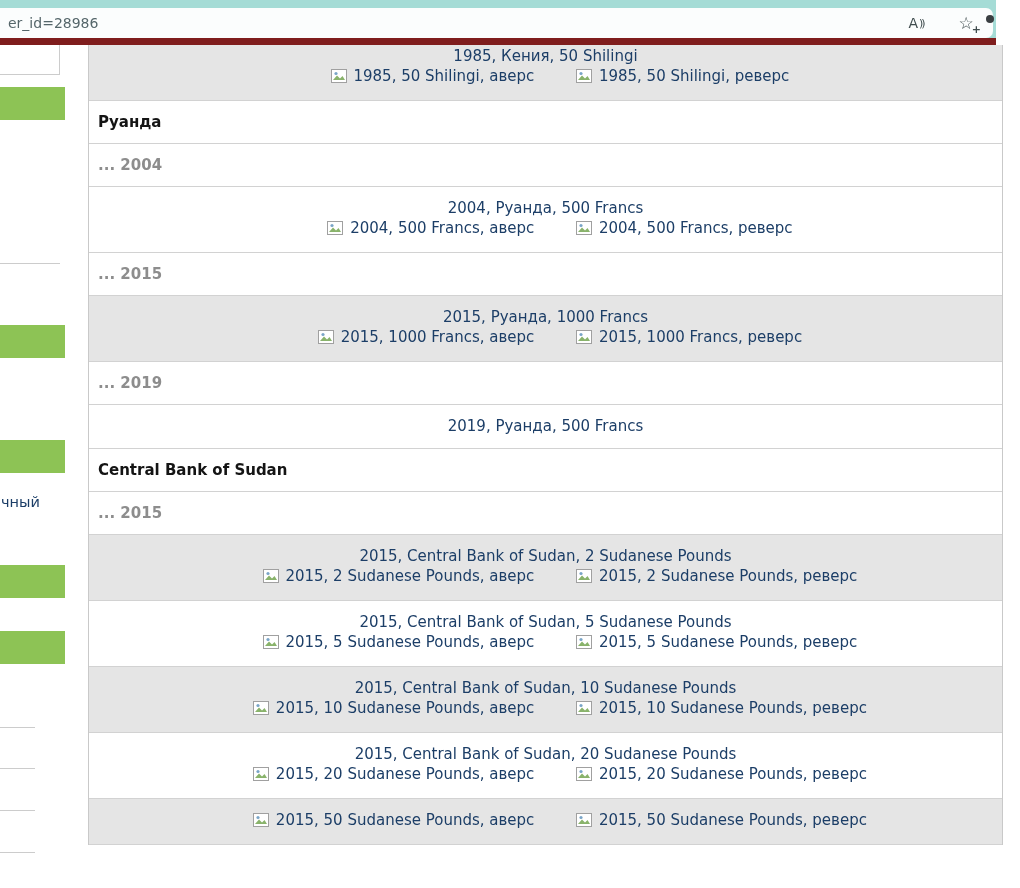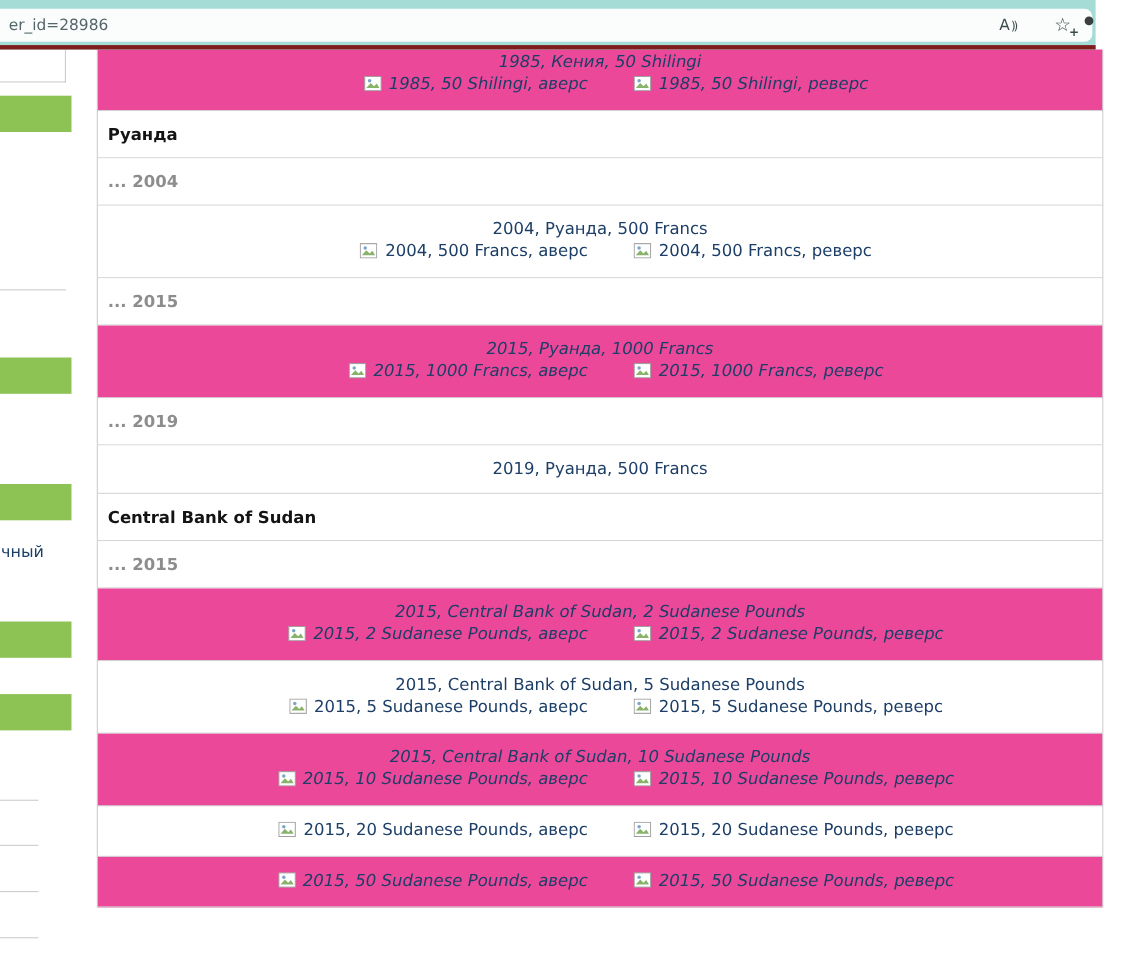--- a/index.html
+++ b/index.html
@@ -2,21 +2,21 @@
 <html><head>
 <meta charset="utf-8">
 <style>
   * { margin:0; padding:0; box-sizing:border-box; }
   html,body { width:1020px; height:888px; overflow:hidden; background:#fff;
               font-family:"DejaVu Sans", sans-serif; }
   body { position:relative; }
 
   
   .browser-bar { position:absolute; top:0; left:0; width:996px; height:45px;
-                 background:#a5dcd6; border-bottom:4px solid #7f1d1d; z-index:10; }
+                 background:#a5dcd6; border-bottom:7px solid #7f1d1d; z-index:10; }
   .address-pill { position:absolute; top:8px; left:-14px; width:1007px; height:30px;
                   background:#fbfdfd; border-radius:7px; display:flex; align-items:center; }
   .url-text { margin-left:22px; font-size:14px; color:#55666a; white-space:nowrap; }
   .pill-icons { position:absolute; right:15px; top:0; height:30px;
                 display:flex; align-items:center; gap:26px; }
   .icon-btn { width:24px; height:24px; display:flex; align-items:center; justify-content:center;
               color:#3f4c4e; cursor:pointer; position:relative; }
   .readaloud-a { font-size:14px; line-height:1; }
   .readaloud-waves { font-size:11px; letter-spacing:-2px; margin-left:1px; color:#3f4c4e; }
   .star-glyph { font-size:17px; line-height:1; }
@@ -31,21 +31,21 @@
   .green-block { position:absolute; left:0; width:65px; height:33px; background:#8dc355; cursor:pointer; }
   .side-line { position:absolute; left:0; height:1px; background:#cccccc; }
   .side-link { position:absolute; left:1px; color:#1c3e67; font-size:14.5px; cursor:pointer;
                white-space:nowrap; }
 
   
   .content-table { position:absolute; top:45px; left:88px; width:915px; background:#fff;
                    border-left:1px solid #c9c9c9; border-right:1px solid #c9c9c9; }
   .row { border-bottom:1px solid #d2d2d2; background:#fff; }
   .row.item { text-align:center; padding:11px 0 12px; font-size:15px; color:#1c3e67; line-height:20px; }
-  .row.item.shaded { background:#ec4899;font-style:italic; }
+  .row.item.shaded { background:#e5e5e5; }
   .row.item:first-child { padding-top:1px; }
   .row.country { padding:11px 9px; font-weight:bold; color:#141414; font-size:15px; line-height:20px; }
   .row.year { padding:11px 9px; font-weight:bold; color:#8d8d8d; font-size:15px; line-height:20px; }
   .img-link { color:#1c3e67; text-decoration:none; cursor:pointer; margin:0 4px; white-space:nowrap;padding-left:29px; }
   .broken-ic { display:inline-block; vertical-align:-2px; margin-right:2px; }
 </style>
 </head>
 <body>
 
 <div class="browser-bar">
@@ -180,20 +180,21 @@
             </svg></span>
 <span>2015, 10 Sudanese Pounds, аверс</span></a><a class="img-link">
   <span class="broken-ic"><svg width="16" height="14" viewBox="0 0 16 14">
               <rect x="0.5" y="0.5" width="15" height="13" fill="#ffffff" stroke="#a0a0a0"></rect>
               <circle cx="5" cy="4.5" r="1.6" fill="#7aa5c8"></circle>
               <path d="M2 11 L6 6.5 L9 9.5 L11.5 7 L14 11 Z" fill="#89b36b"></path>
             </svg></span>
 <span>2015, 10 Sudanese Pounds, реверс</span></a></div>
     </div>
     <div class="row item">
+      <div class="title">2015,  Central Bank of Sudan,  20 Sudanese Pounds</div>
       <div class="links"><a class="img-link">
   <span class="broken-ic"><svg width="16" height="14" viewBox="0 0 16 14">
               <rect x="0.5" y="0.5" width="15" height="13" fill="#ffffff" stroke="#a0a0a0"></rect>
               <circle cx="5" cy="4.5" r="1.6" fill="#7aa5c8"></circle>
               <path d="M2 11 L6 6.5 L9 9.5 L11.5 7 L14 11 Z" fill="#89b36b"></path>
             </svg></span>
 <span>2015, 20 Sudanese Pounds, аверс</span></a><a class="img-link">
   <span class="broken-ic"><svg width="16" height="14" viewBox="0 0 16 14">
               <rect x="0.5" y="0.5" width="15" height="13" fill="#ffffff" stroke="#a0a0a0"></rect>
               <circle cx="5" cy="4.5" r="1.6" fill="#7aa5c8"></circle>

